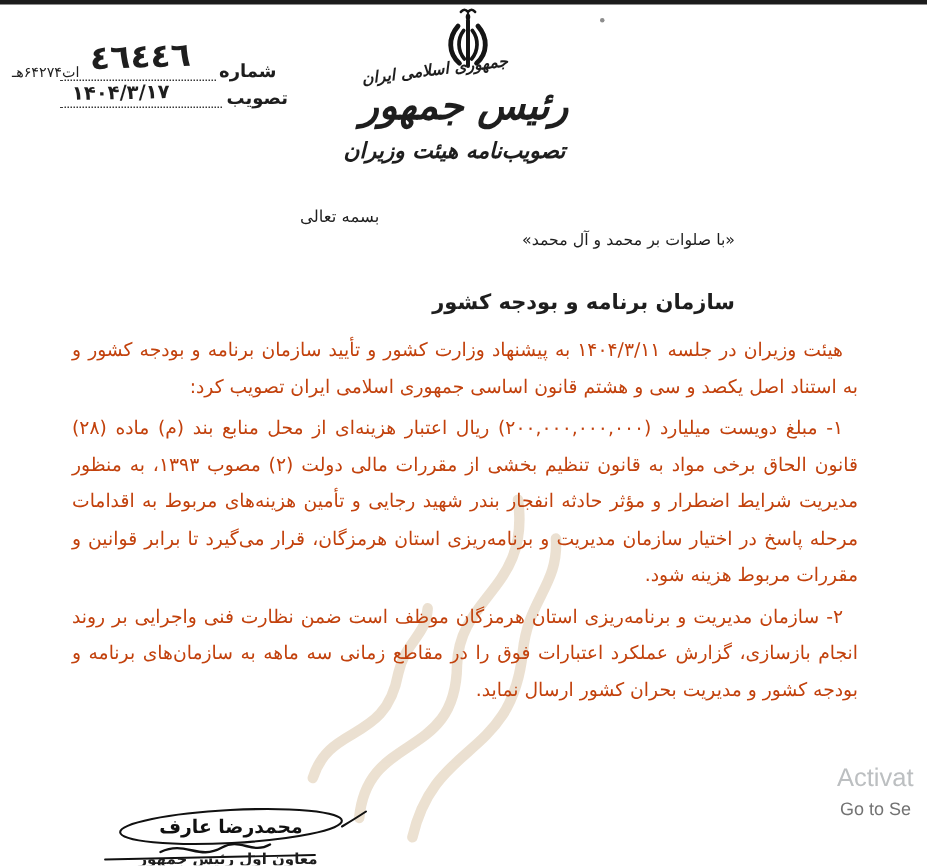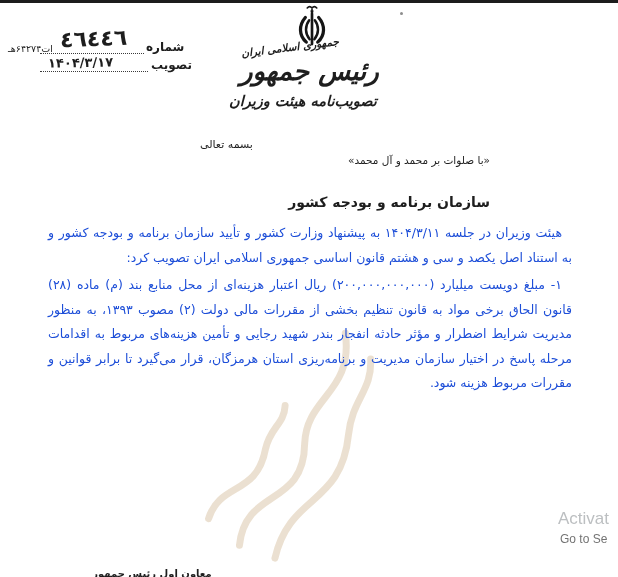--- a/index.html
+++ b/index.html
@@ -27,21 +27,21 @@
   #doc-type{left:228px;top:93px;width:150px;text-align:center;font-size:14.5px;
     font-weight:bold;font-style:italic;white-space:nowrap;}
 
   
   #invocation-1{left:200px;top:138px;width:290px;font-size:11px;}
   #invocation-2{left:200px;top:154px;width:290px;text-align:right;font-size:10.5px;}
   #addressee{left:200px;top:182px;width:290px;text-align:right;font-size:14px;font-weight:bold;margin-top:12px;}
 
   
   #body-text{left:48px;top:221px;width:524px;direction:rtl;text-align:justify;
-    font-size:12.5px;line-height:24.5px;color:#1d4ed8;}
+    font-size:12.5px;line-height:24.5px;color:#c2410c;}
   #body-text p{margin:0 0 3px 0;text-indent:10px;}
 
   
   #signature-block{left:52px;top:538px;width:210px;height:39px;}
   #signature-title{left:62px;top:568px;width:180px;text-align:center;font-size:10px;
     font-weight:bold;white-space:nowrap;}
 
   
   #stamp-watermark{left:168px;top:330px;width:250px;height:220px;
     transform:rotate(-38deg);opacity:.5;pointer-events:none;}
@@ -94,20 +94,30 @@
     <g stroke="#d9c3a4" stroke-width="7" fill="none" stroke-linecap="round">
       <path d="M18 160 C58 118 92 170 132 120 C162 84 202 110 232 58"></path>
       <path d="M38 192 C90 150 122 192 172 140 C197 114 218 120 236 94"></path>
       <path d="M10 120 C42 98 62 132 98 100 C115 86 128 92 140 78"></path>
     </g>
   </svg>
 
   <div class="abs" id="body-text">
     <p>هیئت وزیران در جلسه ۱۴۰۴/۳/۱۱ به پیشنهاد وزارت کشور و تأیید سازمان برنامه و بودجه کشور و به استناد اصل یکصد و سی و هشتم قانون اساسی جمهوری اسلامی ایران تصویب کرد:</p>
     <p>۱- مبلغ دویست میلیارد (۲۰۰,۰۰۰,۰۰۰,۰۰۰) ریال اعتبار هزینه‌ای از محل منابع بند (م) ماده (۲۸) قانون الحاق برخی مواد به قانون تنظیم بخشی از مقررات مالی دولت (۲) مصوب ۱۳۹۳، به منظور مدیریت شرایط اضطرار و مؤثر حادثه انفجار بندر شهید رجایی و تأمین هزینه‌های مربوط به اقدامات مرحله پاسخ در اختیار سازمان مدیریت و برنامه‌ریزی استان هرمزگان، قرار می‌گیرد تا برابر قوانین و مقررات مربوط هزینه شود.</p>
+    <p>۲- سازمان مدیریت و برنامه‌ریزی استان هرمزگان موظف است ضمن نظارت فنی واجرایی بر روند انجام بازسازی، گزارش عملکرد اعتبارات فوق را در مقاطع زمانی سه ماهه به سازمان‌های برنامه و بودجه کشور و مدیریت بحران کشور ارسال نماید.</p>
   </div>
 
+  <div class="abs" id="signature-block">
+    <svg width="210" height="39" viewBox="0 0 210 39">
+      <ellipse cx="102" cy="13" rx="74" ry="11" fill="none" stroke="#111" stroke-width="1.4" transform="rotate(-3 102 13)"></ellipse>
+      <path d="M176 13 q10 -6 16 -10" fill="none" stroke="#111" stroke-width="1.4" stroke-linecap="round"></path>
+      <path d="M55 30 C72 22 80 36 96 27 C108 20 116 32 128 25" fill="none" stroke="#111" stroke-width="1.6" stroke-linecap="round"></path>
+      <path d="M18 35 L158 32" fill="none" stroke="#111" stroke-width="1.2" stroke-linecap="round"></path>
+      <text x="102" y="17" text-anchor="middle" font-size="12.5" font-weight="bold" font-family="DejaVu Sans, sans-serif" fill="#111">محمدرضا عارف</text>
+    </svg>
+  </div>
   <div class="abs" id="signature-title">معاون اول رئیس جمهور</div>
 
   <div class="abs" id="activate-line1">Activat</div>
   <div class="abs" id="activate-line2">Go to Se</div>
 
 </div>
 
 </body></html>

